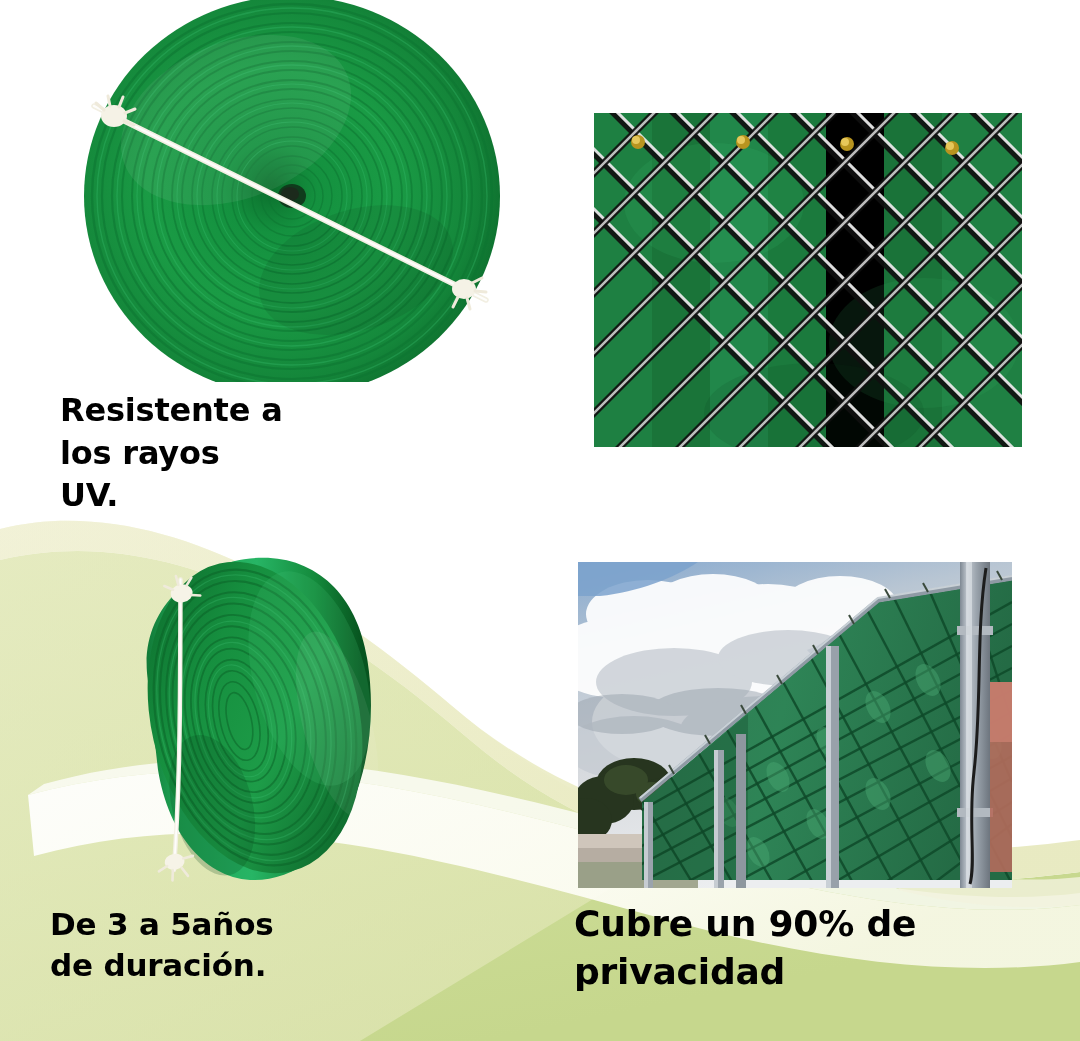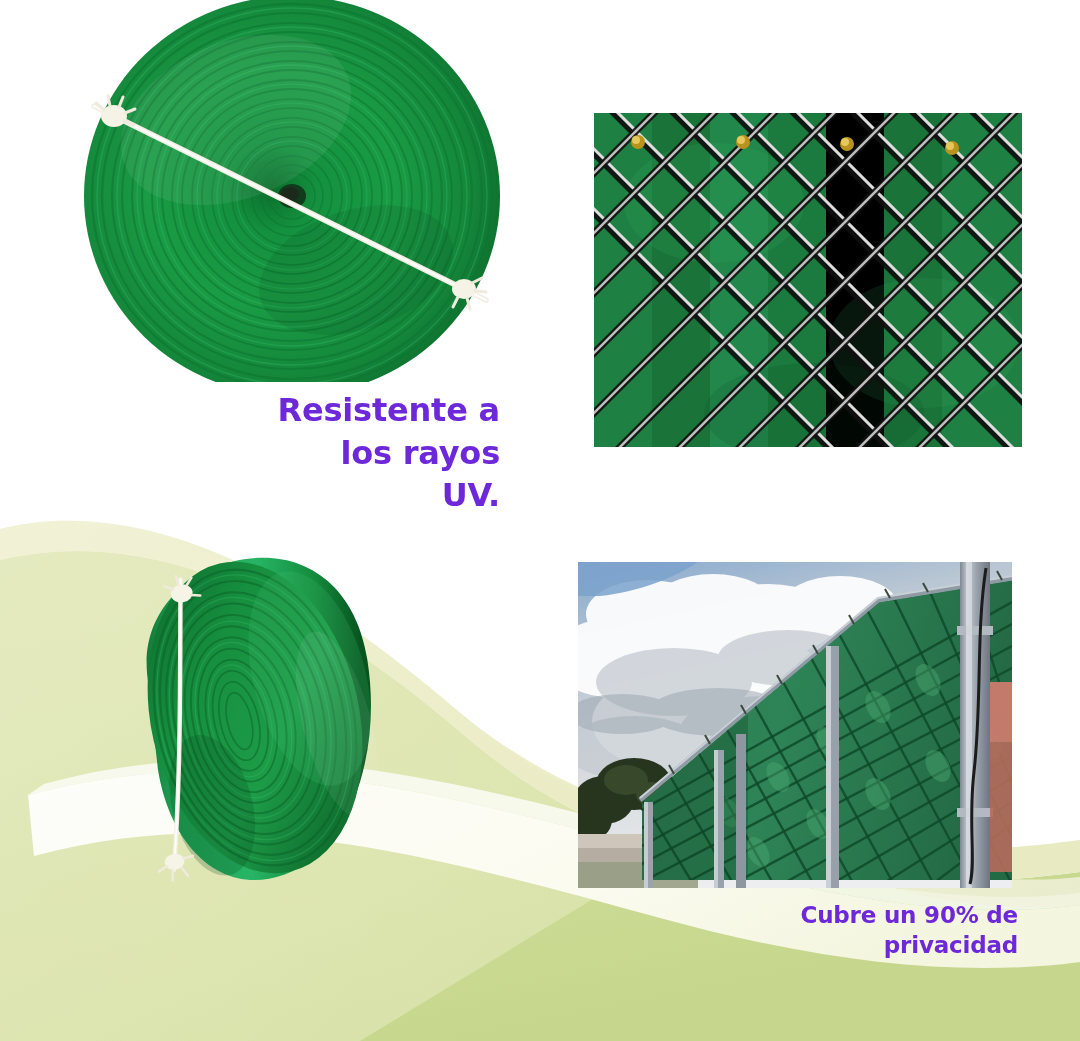--- a/index.html
+++ b/index.html
@@ -9,32 +9,32 @@
 
   
   .bg-layer{position:absolute;inset:0;width:1080px;height:1041px;}
 
   
   .photo{position:absolute;overflow:hidden;background:#ffffff;}
 
   
   .caption{
     position:absolute;
-    text-align:right;
-    color:#6d28d9;
+    text-align:left;
+    color:#000000;
     font-family:"DejaVu Sans",sans-serif;
     font-weight:bold;
     letter-spacing:-0.2px;
     line-height:1.30;
     white-space:pre-line;
   }
   .cap-uv{left:60px;top:389px;width:440px;font-size:32px;line-height:1.33;}
   .cap-facil{left:620px;top:452px;width:400px;font-size:31px;line-height:1.34;}
   .cap-dur{left:50px;top:904px;width:480px;font-size:31px;line-height:1.32;}
-  .cap-priv{left:588px;top:900px;width:430px;font-size:23px;line-height:1.32;}
+  .cap-priv{left:574px;top:900px;width:430px;font-size:36px;line-height:1.32;}
 </style>
 </head>
 <body>
 
 <div id="stage">
 
   <svg class="bg-layer" viewBox="0 0 1080 1041" preserveAspectRatio="none">
     <defs>
       <linearGradient id="gGreen" x1="0" y1="0" x2="0.45" y2="1">
         <stop offset="0%" stop-color="#d6e3a6"></stop>
@@ -482,17 +482,19 @@
         <path d="M408,6 C398,70 404,140 396,210 C390,260 398,300 392,322" stroke="#1c1c1c" stroke-width="3" fill="none"></path>
       </g>
     </svg>
   </div>
 
   <div class="caption cap-uv">Resistente a
 los rayos
 UV.</div>
 
 
+  <div class="caption cap-dur">De 3 a 5años
+de duración.</div>
 
   <div class="caption cap-priv">Cubre un 90% de
 privacidad</div>
 
 </div>
 
 </body></html>

